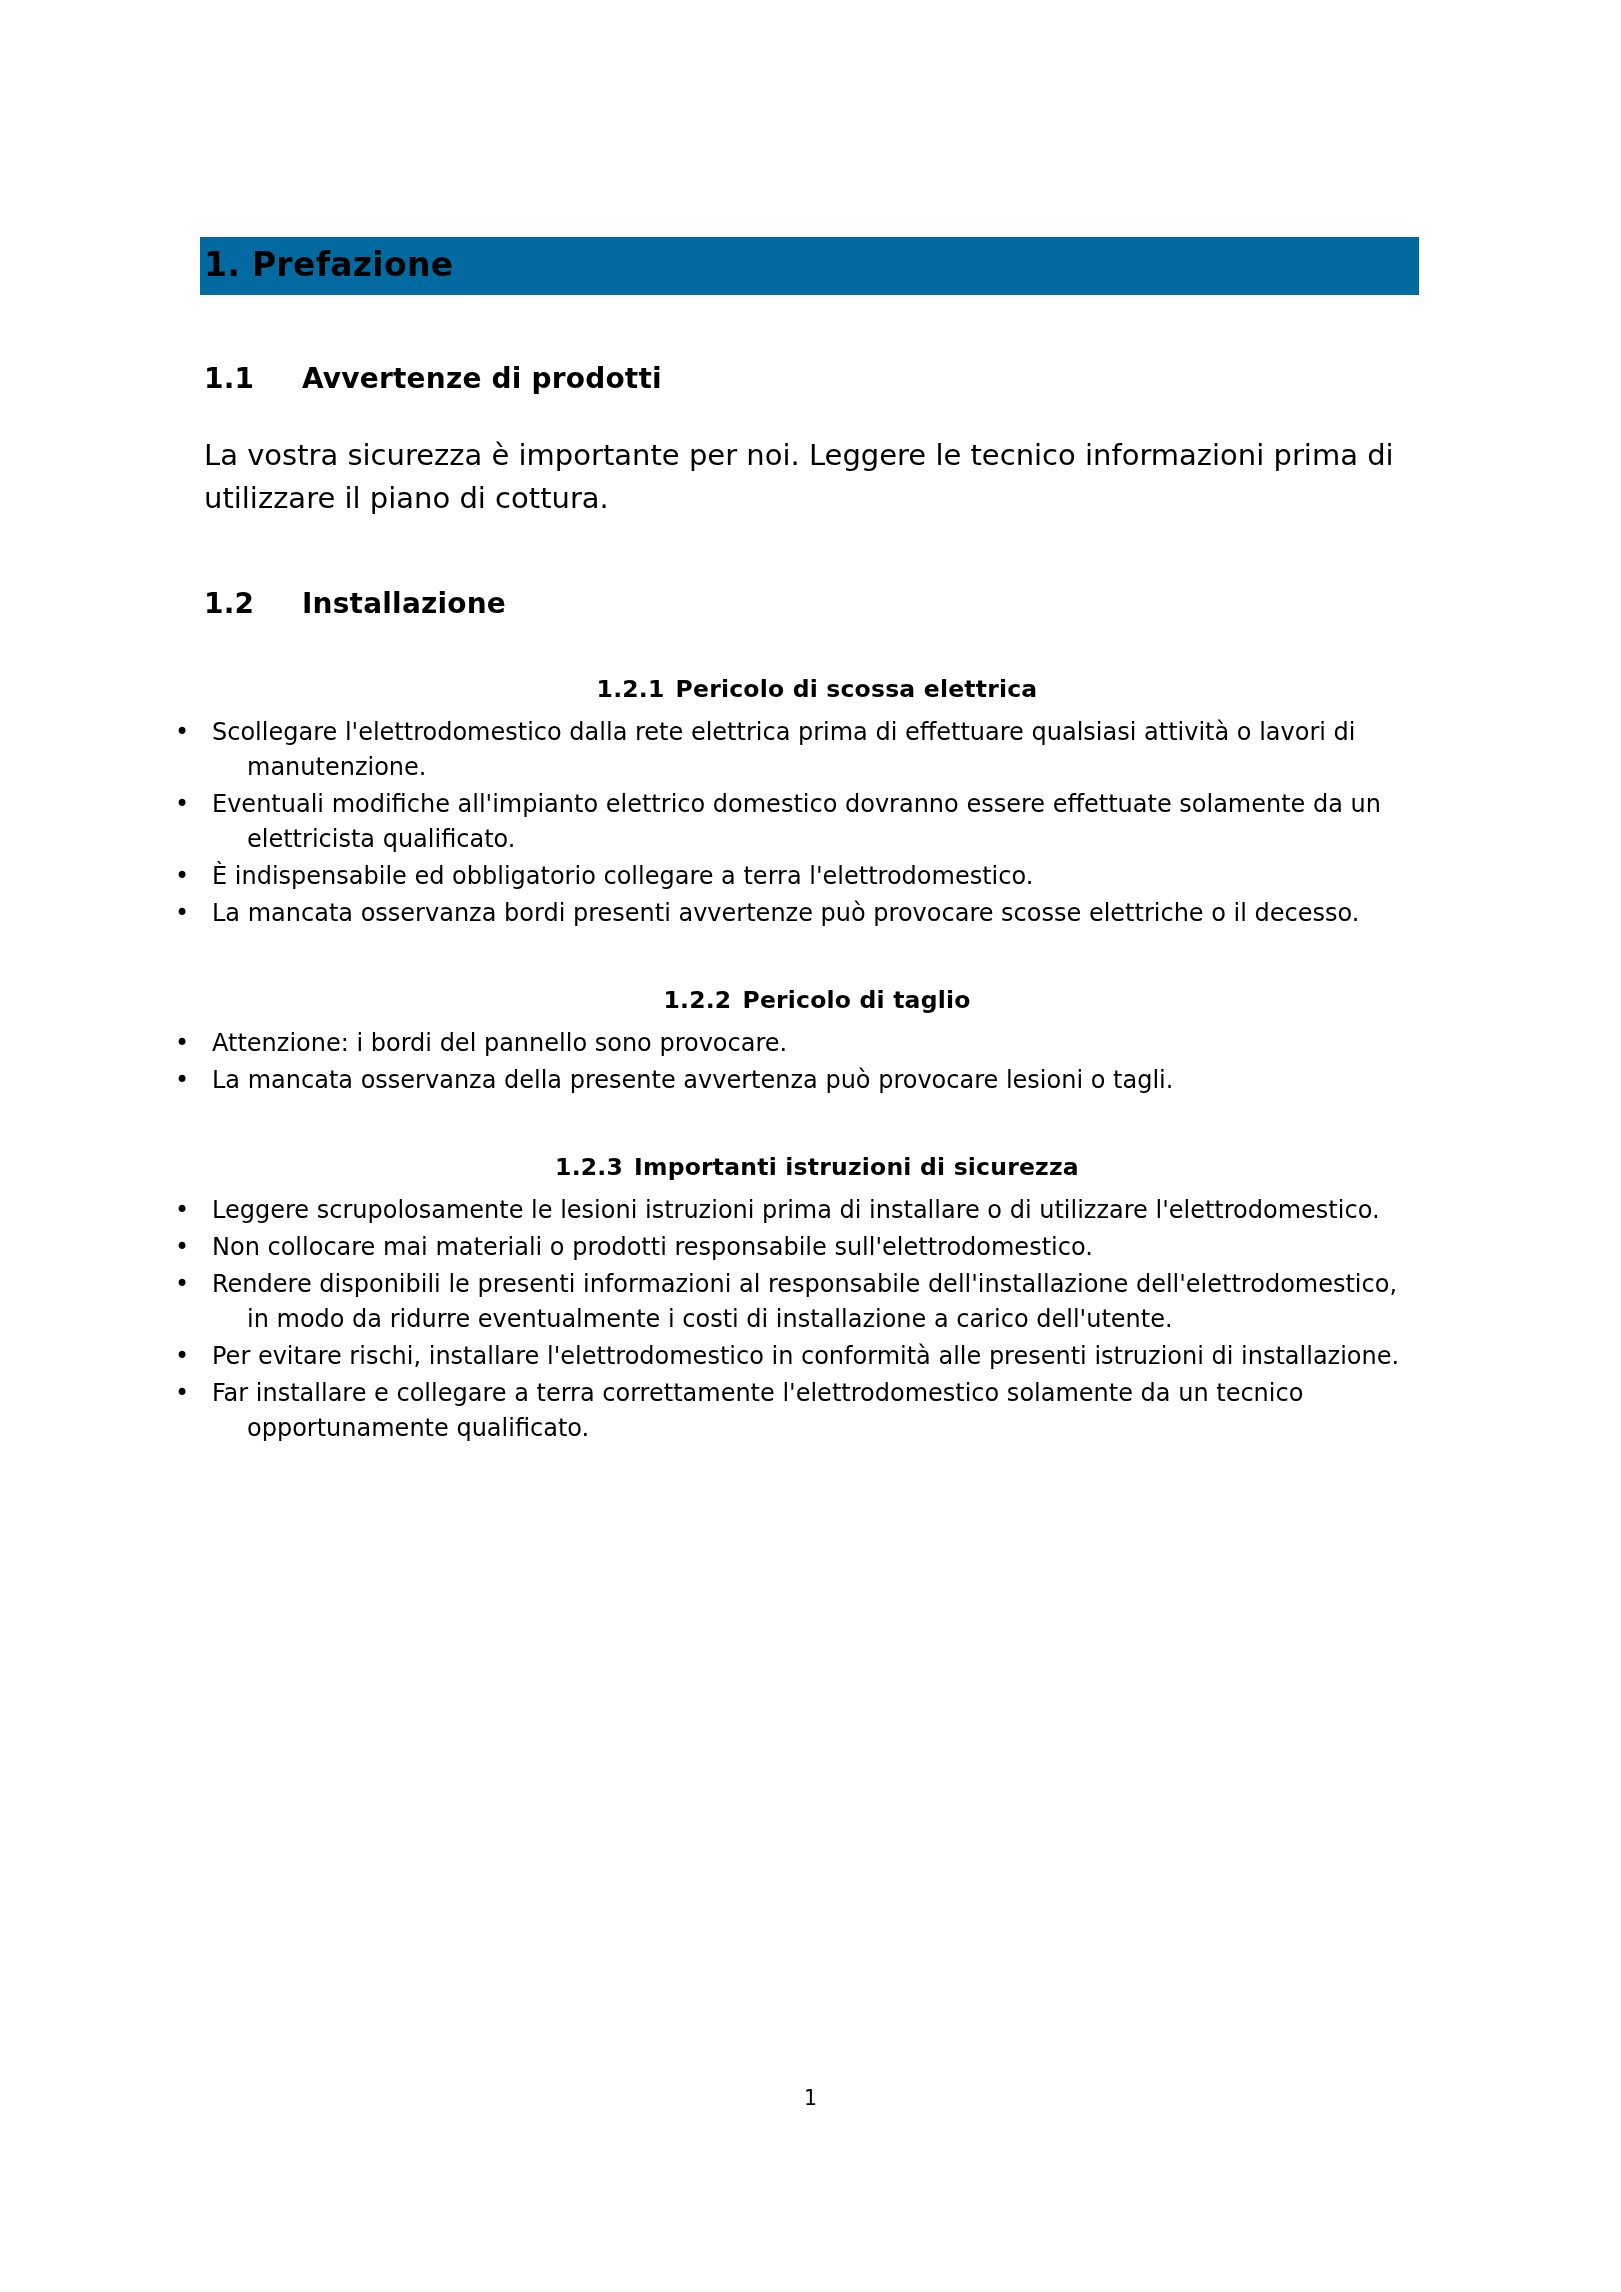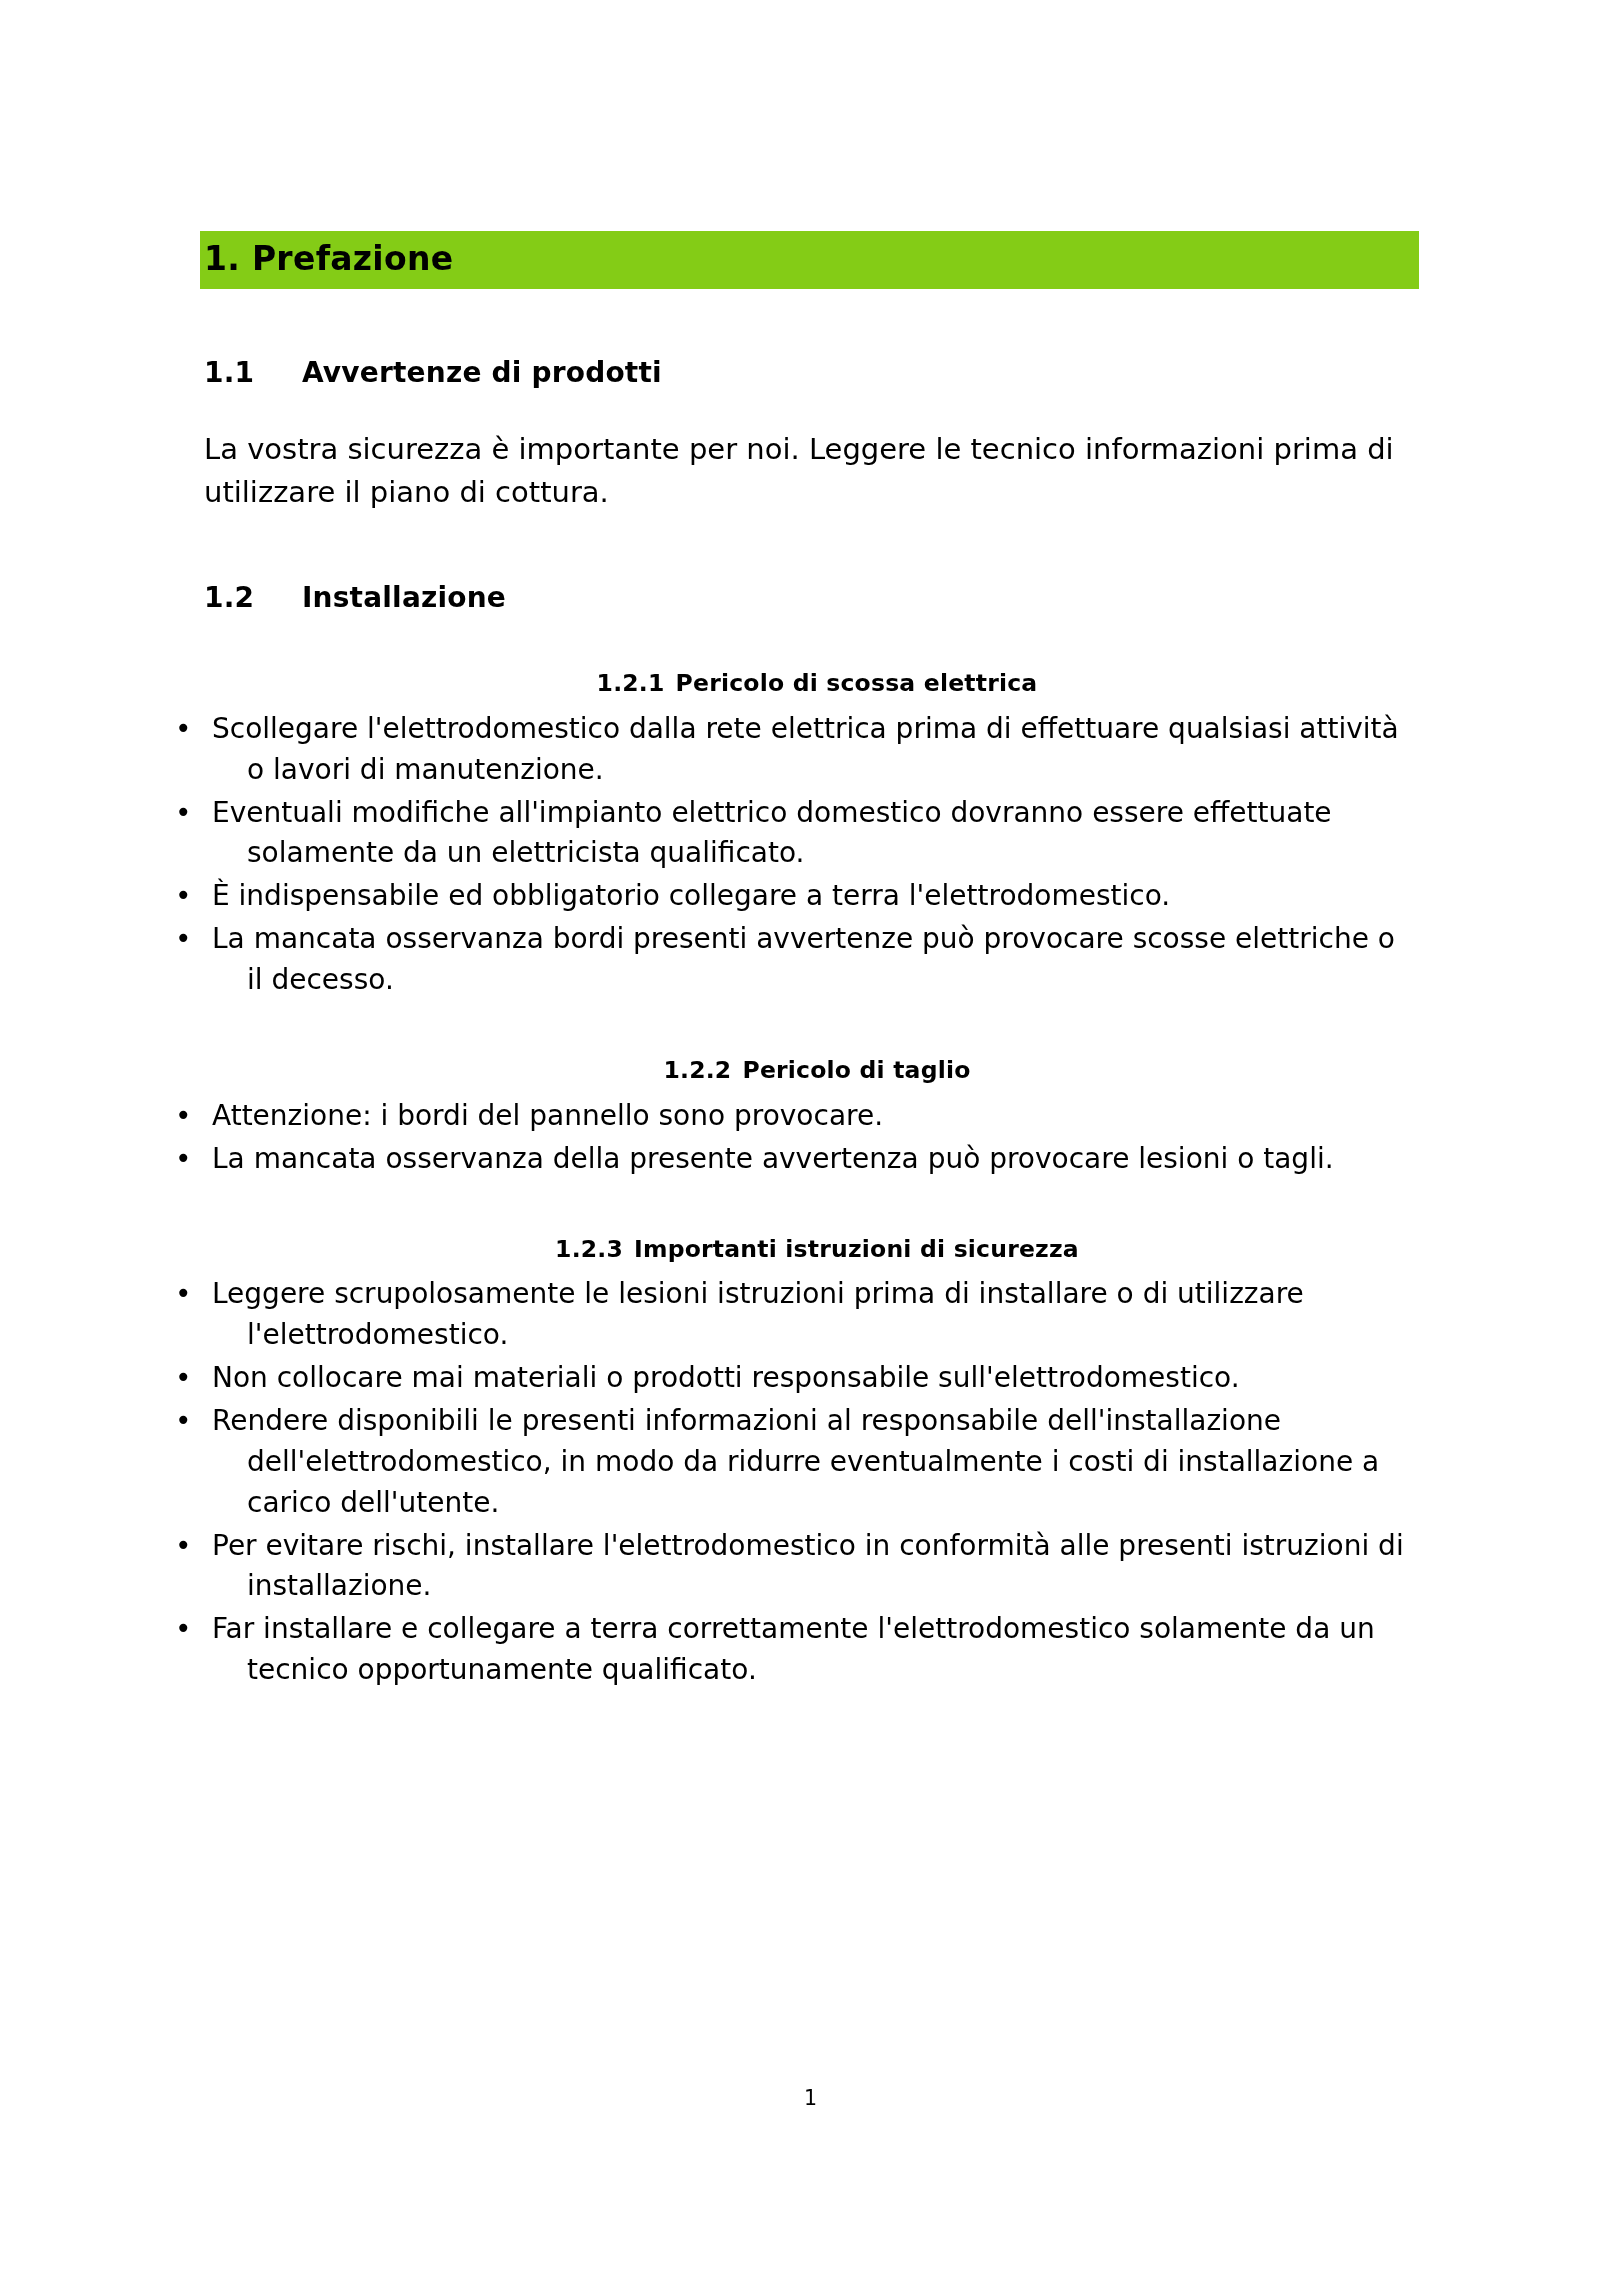--- a/index.html
+++ b/index.html
@@ -19,26 +19,26 @@
     box-sizing: border-box;
     overflow: hidden;
   }
   .content {
     position: absolute;
     left: 204px;
     top: 227px;
     width: 1215px;
   }
   .chapter-title {
-    background: #84cc16;
+    background: #0369a1;
     font-size: 33px;
     font-weight: bold;
     line-height: 1.35;
     padding: 5.9px 3.9px 7.8px 3.9px;
-    margin: 4px 0 0 -3.9px;
+    margin: 10px 0 0 -3.9px;
     width: 1219px;
     box-sizing: border-box;
     letter-spacing: 0.3px;
   }
   .h2 {
     font-size: 28px;
     font-weight: bold;
     margin: 67px 0 0 0;
     letter-spacing: 0.2px;
   }
@@ -61,21 +61,21 @@
   .h3 .num {
     display: inline-block;
     width: 90px;
   }
   ul.bullets {
     list-style: none;
     margin: 11.8px 0 0 0;
     padding: 0;
   }
   ul.bullets li {
-    font-size: 28px;
+    font-size: 24px;
     line-height: 1.46;
     padding-left: 43px;
     position: relative;
     margin: 0 12px 2px 0;
     text-indent: -35px;
   }
   ul.bullets li::before {
     content: "\2022";
     position: absolute;
     left: 5.9px;

